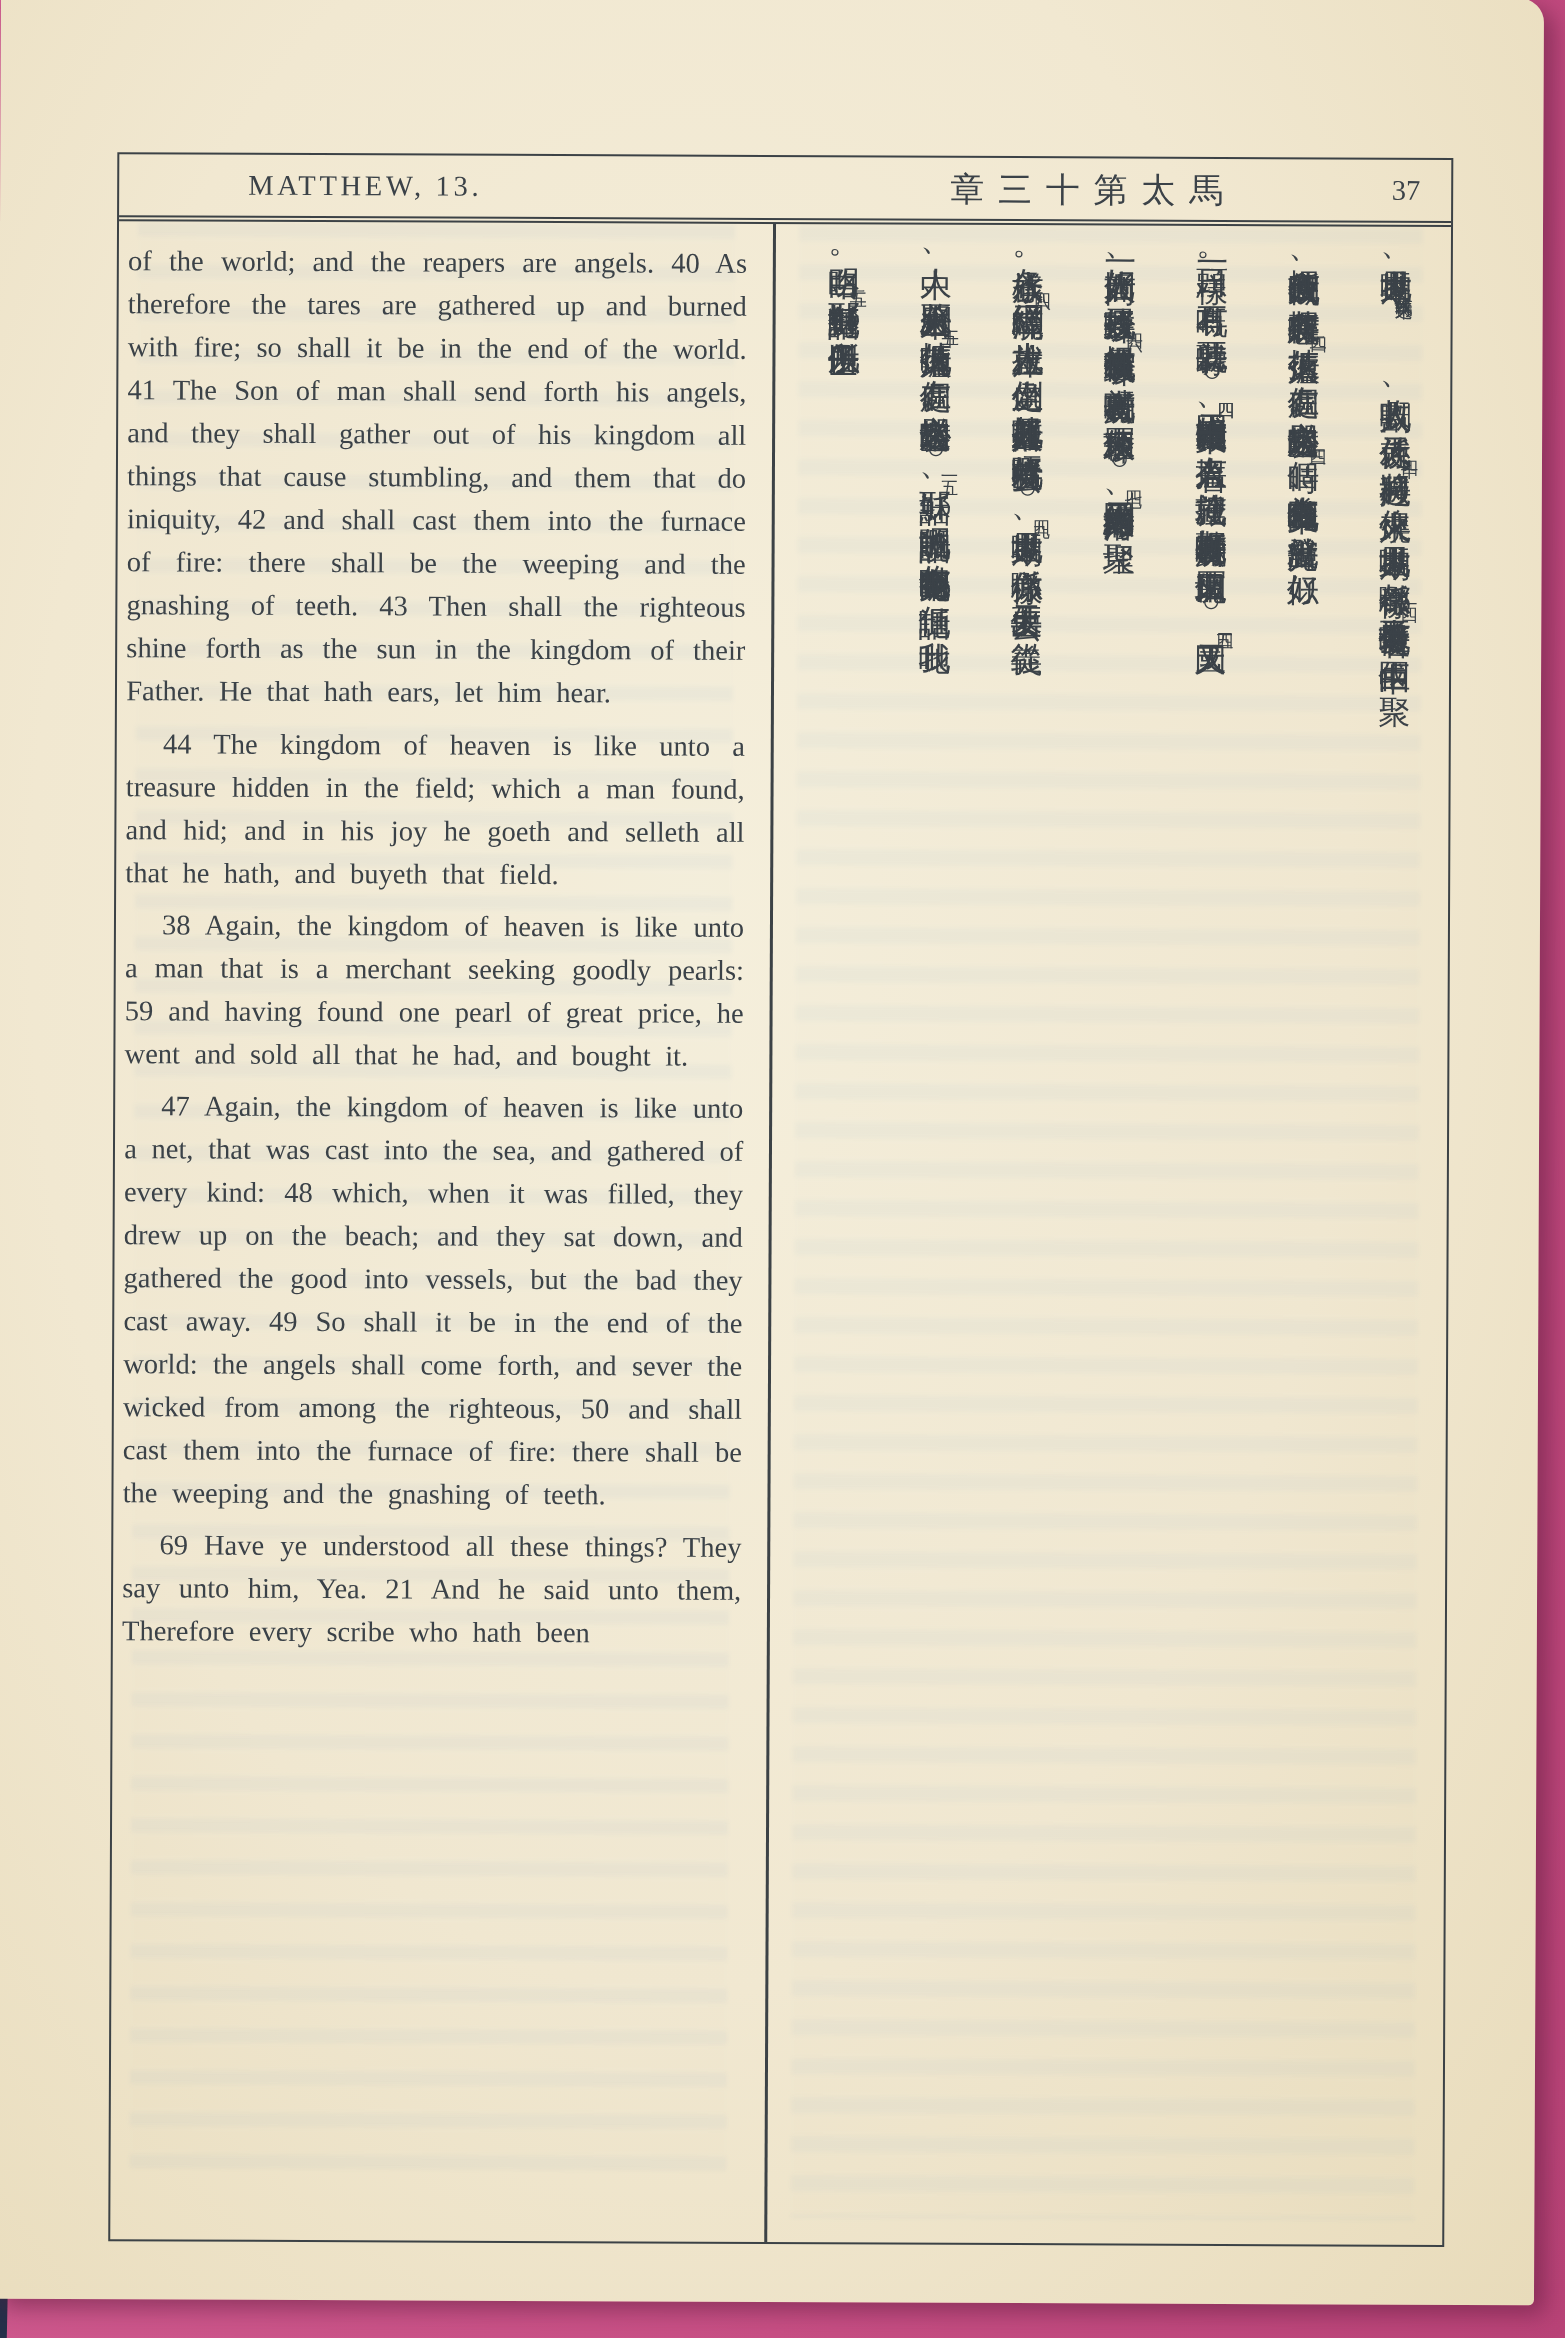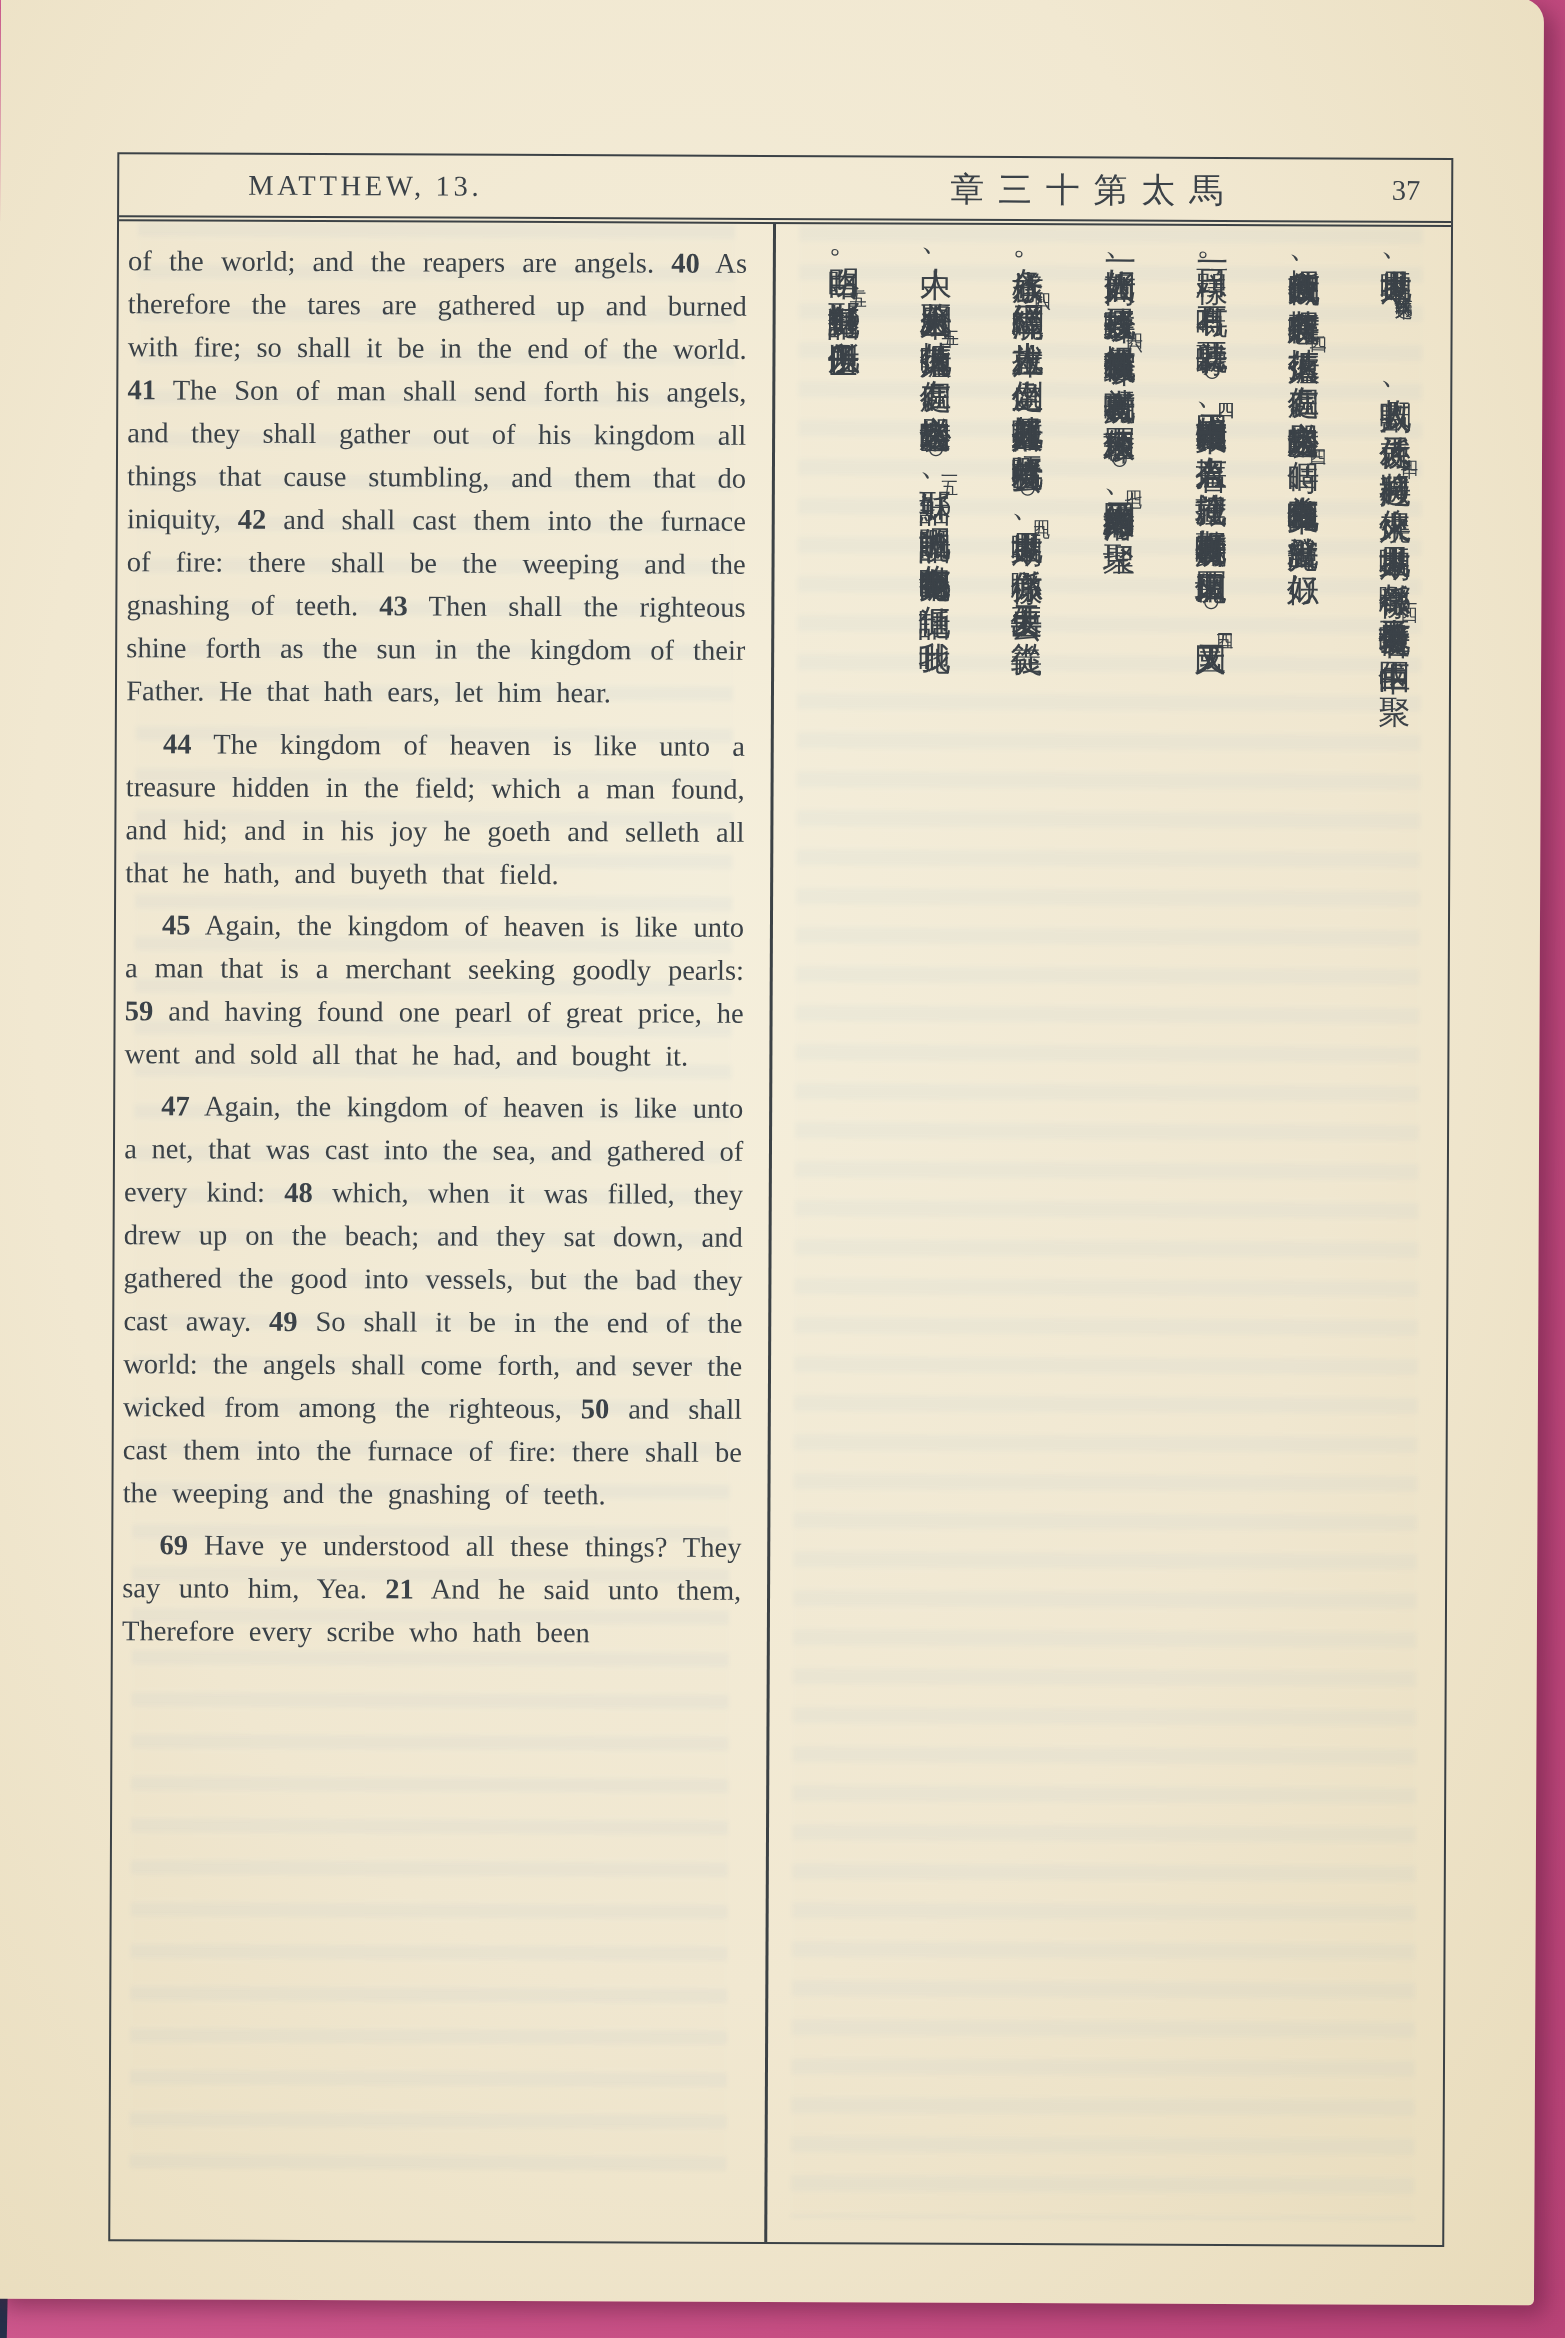--- a/index.html
+++ b/index.html
@@ -26,21 +26,21 @@
   .pheader{position:relative;height:61px;border-bottom:6.4px double var(--frame);}
   .h-en{position:absolute;left:129px;top:14.7px;font-size:28.5px;letter-spacing:3.7px;color:var(--ink);white-space:nowrap;}
   .h-zh{position:absolute;left:831px;top:9.2px;font-size:34px;letter-spacing:13.8px;color:var(--ink);white-space:nowrap;
        font-family:"Liberation Serif","DejaVu Serif",serif;}
   .h-num{position:absolute;right:31px;top:14.7px;font-size:28.5px;color:var(--ink);margin-left:19px;}
   .content{position:absolute;left:0;right:0;top:67px;bottom:0;}
   .col-en{position:absolute;left:9.2px;top:18.4px;width:619px;color:var(--ink);
        font-size:28.5px;line-height:43px;text-align:justify;word-spacing:7.3px;}
   .col-en p{margin:0 0 9.2px 0;}
   .col-en p.indent{text-indent:37px;}
-  .vnum{font-weight:bold;}
+  .vnum{font-weight:normal;}
   .divider{position:absolute;left:654px;top:0;bottom:0;width:2.8px;background:var(--frame);}
   .col-zh{position:absolute;left:657px;top:0;bottom:0;width:676px;box-sizing:border-box;
        writing-mode:vertical-rl;text-orientation:mixed;
        padding:18.4px 9.2px 5.5px 5.5px;color:var(--ink);
        font-size:32px;letter-spacing:0.9px;line-height:92px;}
   .ccol{margin:0;}
   .vmark{font-size:17.4px;letter-spacing:0;line-height:92px;position:relative;left:13.8px;}
   .cann{display:inline-block;height:92px;font-size:17.4px;letter-spacing:0.9px;line-height:22px;
        position:relative;left:7.3px;}
 </style>
@@ -57,21 +57,21 @@
     <div class="pheader">
       <div class="h-en">MATTHEW, 13.</div>
       <div class="h-zh">章三十第太馬</div>
       <div class="h-num">37</div>
     </div>
 
     <div class="content">
       <div class="col-en" id="col-en">
           <p>of the world; and the reapers are angels.  <span class="vnum">40</span> As therefore the tares are gathered up and burned with fire; so shall it be in the end of the world.  <span class="vnum">41</span> The Son of man shall send forth his angels, and they shall gather out of his kingdom all things that cause stumbling, and them that do iniquity, <span class="vnum">42</span> and shall cast them into the furnace of fire: there shall be the weeping and the gnashing of teeth.  <span class="vnum">43</span> Then shall the righteous shine forth as the sun in the kingdom of their Father.  He that hath ears, let him hear.</p>
           <p class="indent"><span class="vnum">44</span> The kingdom of heaven is like unto a treasure hidden in the field; which a man found, and hid; and in his joy he goeth and selleth all that he hath, and buyeth that field.</p>
-          <p class="indent"><span class="vnum">45</span> Again, the kingdom of heaven is like unto a man that is a merchant seeking goodly pearls: <span class="vnum">59</span> and having found one pearl of great price, he went and sold all that he had, and bought it.</p>
+          <p class="indent"><span class="vnum">38</span> Again, the kingdom of heaven is like unto a man that is a merchant seeking goodly pearls: <span class="vnum">59</span> and having found one pearl of great price, he went and sold all that he had, and bought it.</p>
           <p class="indent"><span class="vnum">47</span> Again, the kingdom of heaven is like unto a net, that was cast into the sea, and gathered of every kind: <span class="vnum">48</span> which, when it was filled, they drew up on the beach; and they sat down, and gathered the good into vessels, but the bad they cast away. <span class="vnum">49</span> So shall it be in the end of the world: the angels shall come forth, and sever the wicked from among the righteous, <span class="vnum">50</span> and shall cast them into the furnace of fire: there shall be the weeping and the gnashing of teeth.</p>
           <p class="indent"><span class="vnum">69</span> Have ye understood all these things?  They say unto him, Yea. <span class="vnum">21</span> And he said unto them, Therefore every scribe who hath been</p>
         </div>
       <div class="divider"></div>
       <div class="col-zh" id="col-zh">
           <div class="ccol">世界嘅末期、<span class="cann">或作本時代之末</span>收割嘅人、就係天使、<span class="vmark">四十</span>將稗搣起、俾火來燒、世界嘅末期、都係噉樣。<span class="vmark">四一</span>人子要打發佢嘅使者、由佢國中、聚</div>
           <div class="ccol">埋所有使人跌倒嘅、共埋所有作惡嘅、<span class="vmark">四二</span>抾佢落火爐、在個處、必定哀哭切齒咯。<span class="vmark">四三</span>個時、義人在佢哋父嘅國中、就發出光輝、好似</div>
           <div class="ccol">日頭一樣。有耳嘅、就要聽嘑。○<span class="vmark">四四</span>天國好比寶物藏在田中、有人搵着、就掩藏埋、好歡喜去賣嗮所有嘅、來買個塊田。○<span class="vmark">四五</span>天國又</div>
           <div class="ccol">好比一個商人、找尋好嘅珍珠、<span class="vmark">四六</span>搵得一粒最有價值嘅珍珠、就去賣嗮所有嘅、來買個粒珍珠。○<span class="vmark">四七</span>天國又好比網撒落海、聚埋</div>
           <div class="ccol">各樣水族。<span class="vmark">四八</span>網已經滿嘵、人就拉上岸、坐倒處、揀起好嘅入落器皿、唔好嘅就抌出去。○<span class="vmark">四九</span>世界嘅末期、亦係噉樣、天使要出去、從義</div>

